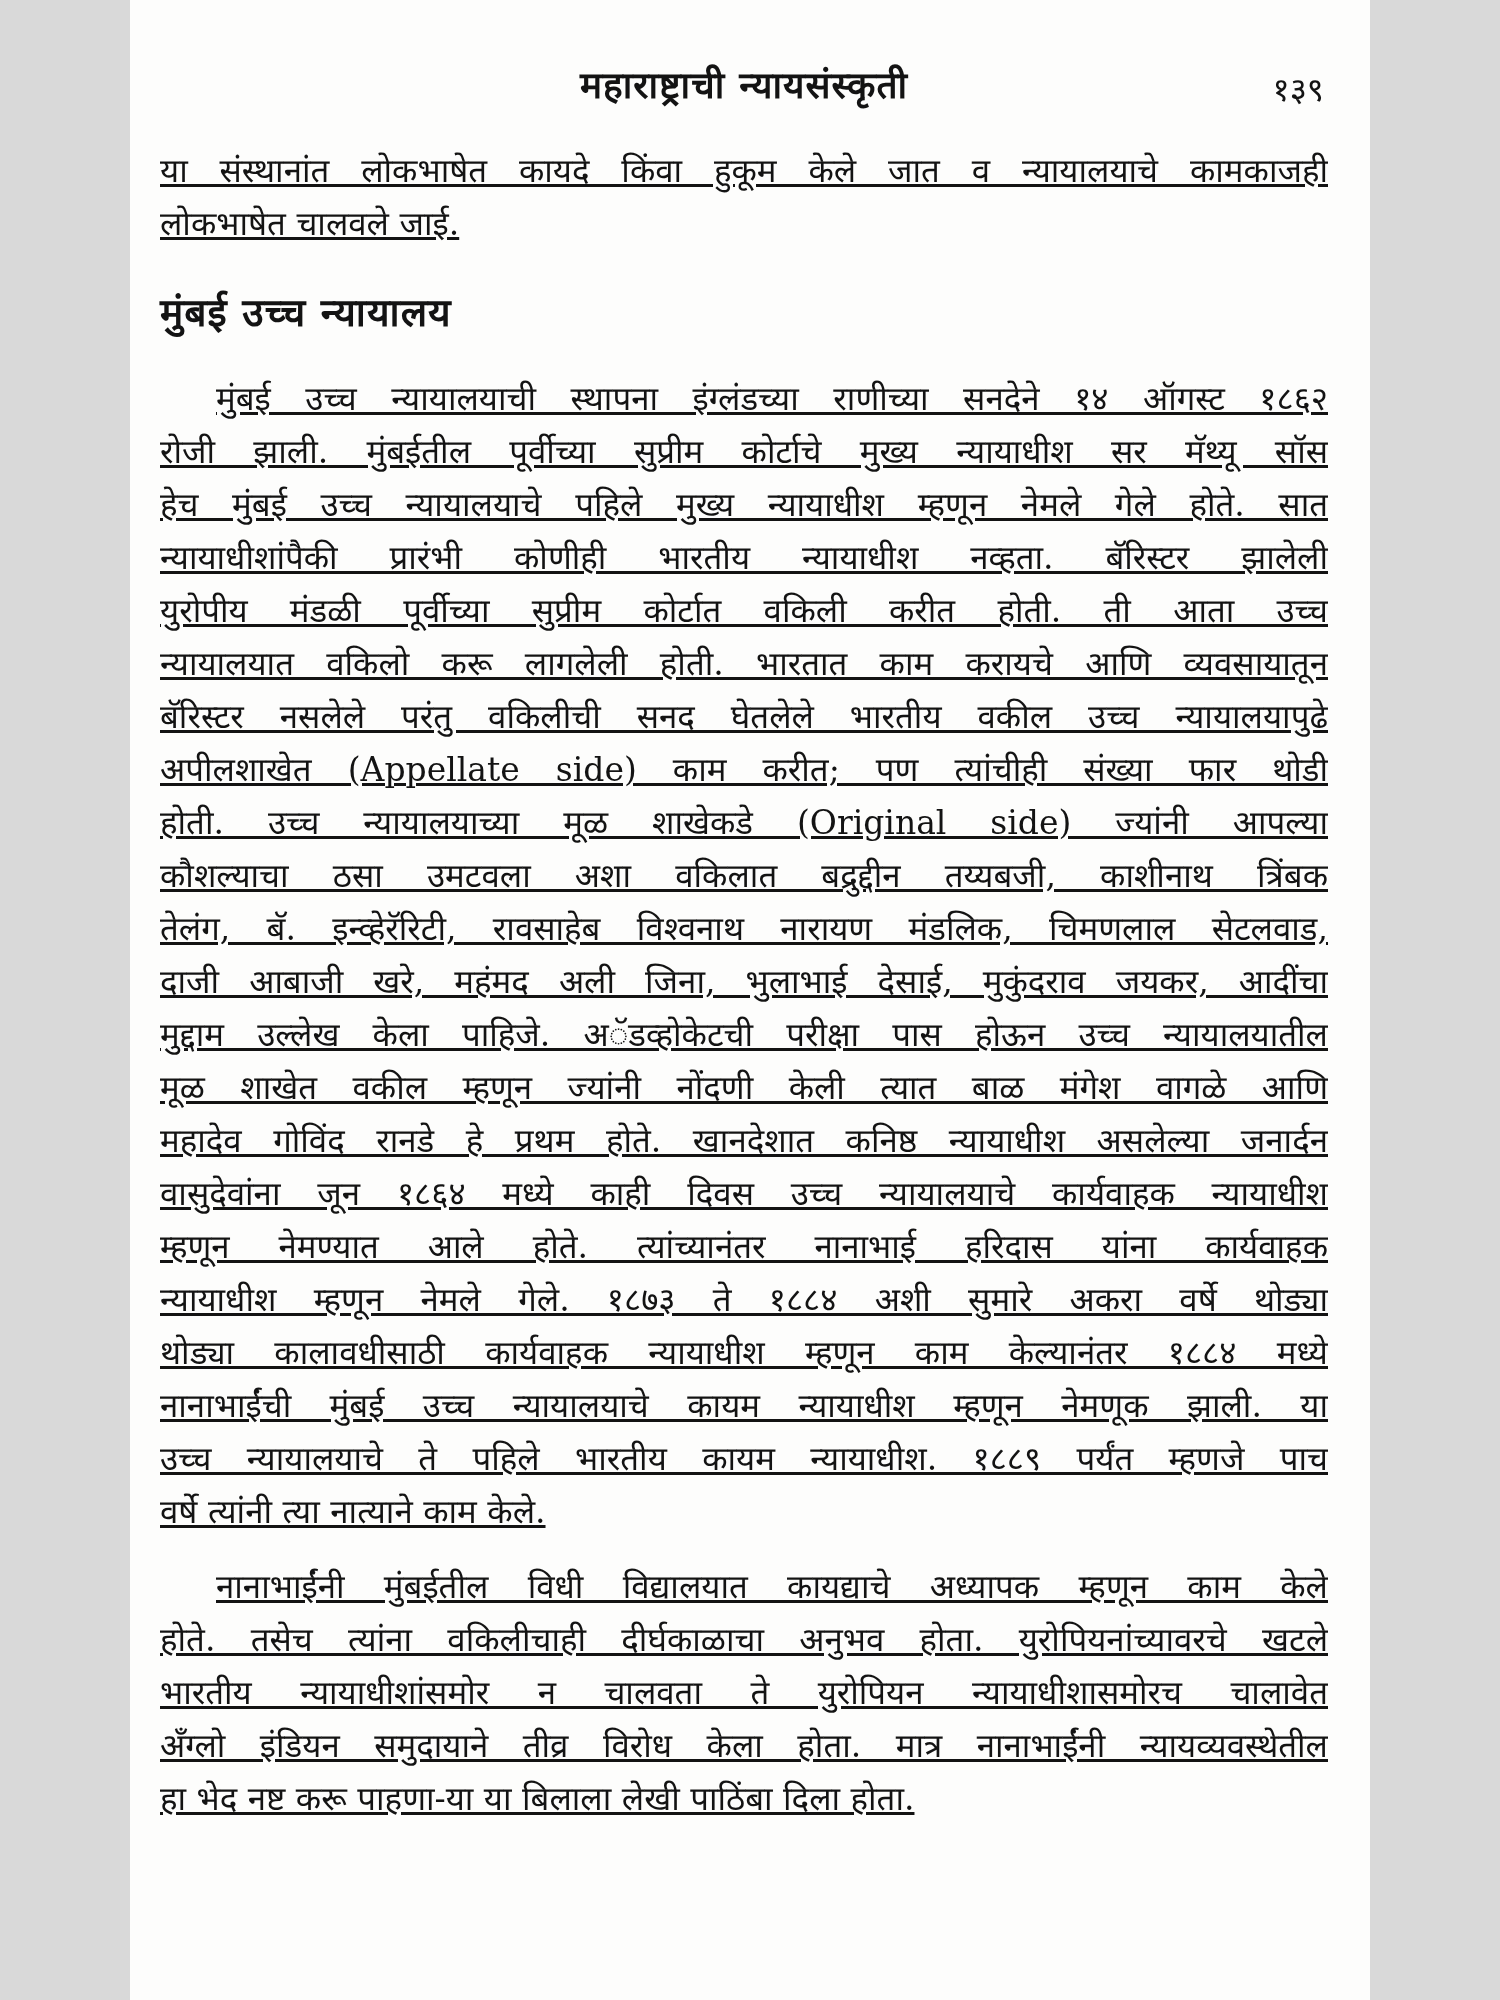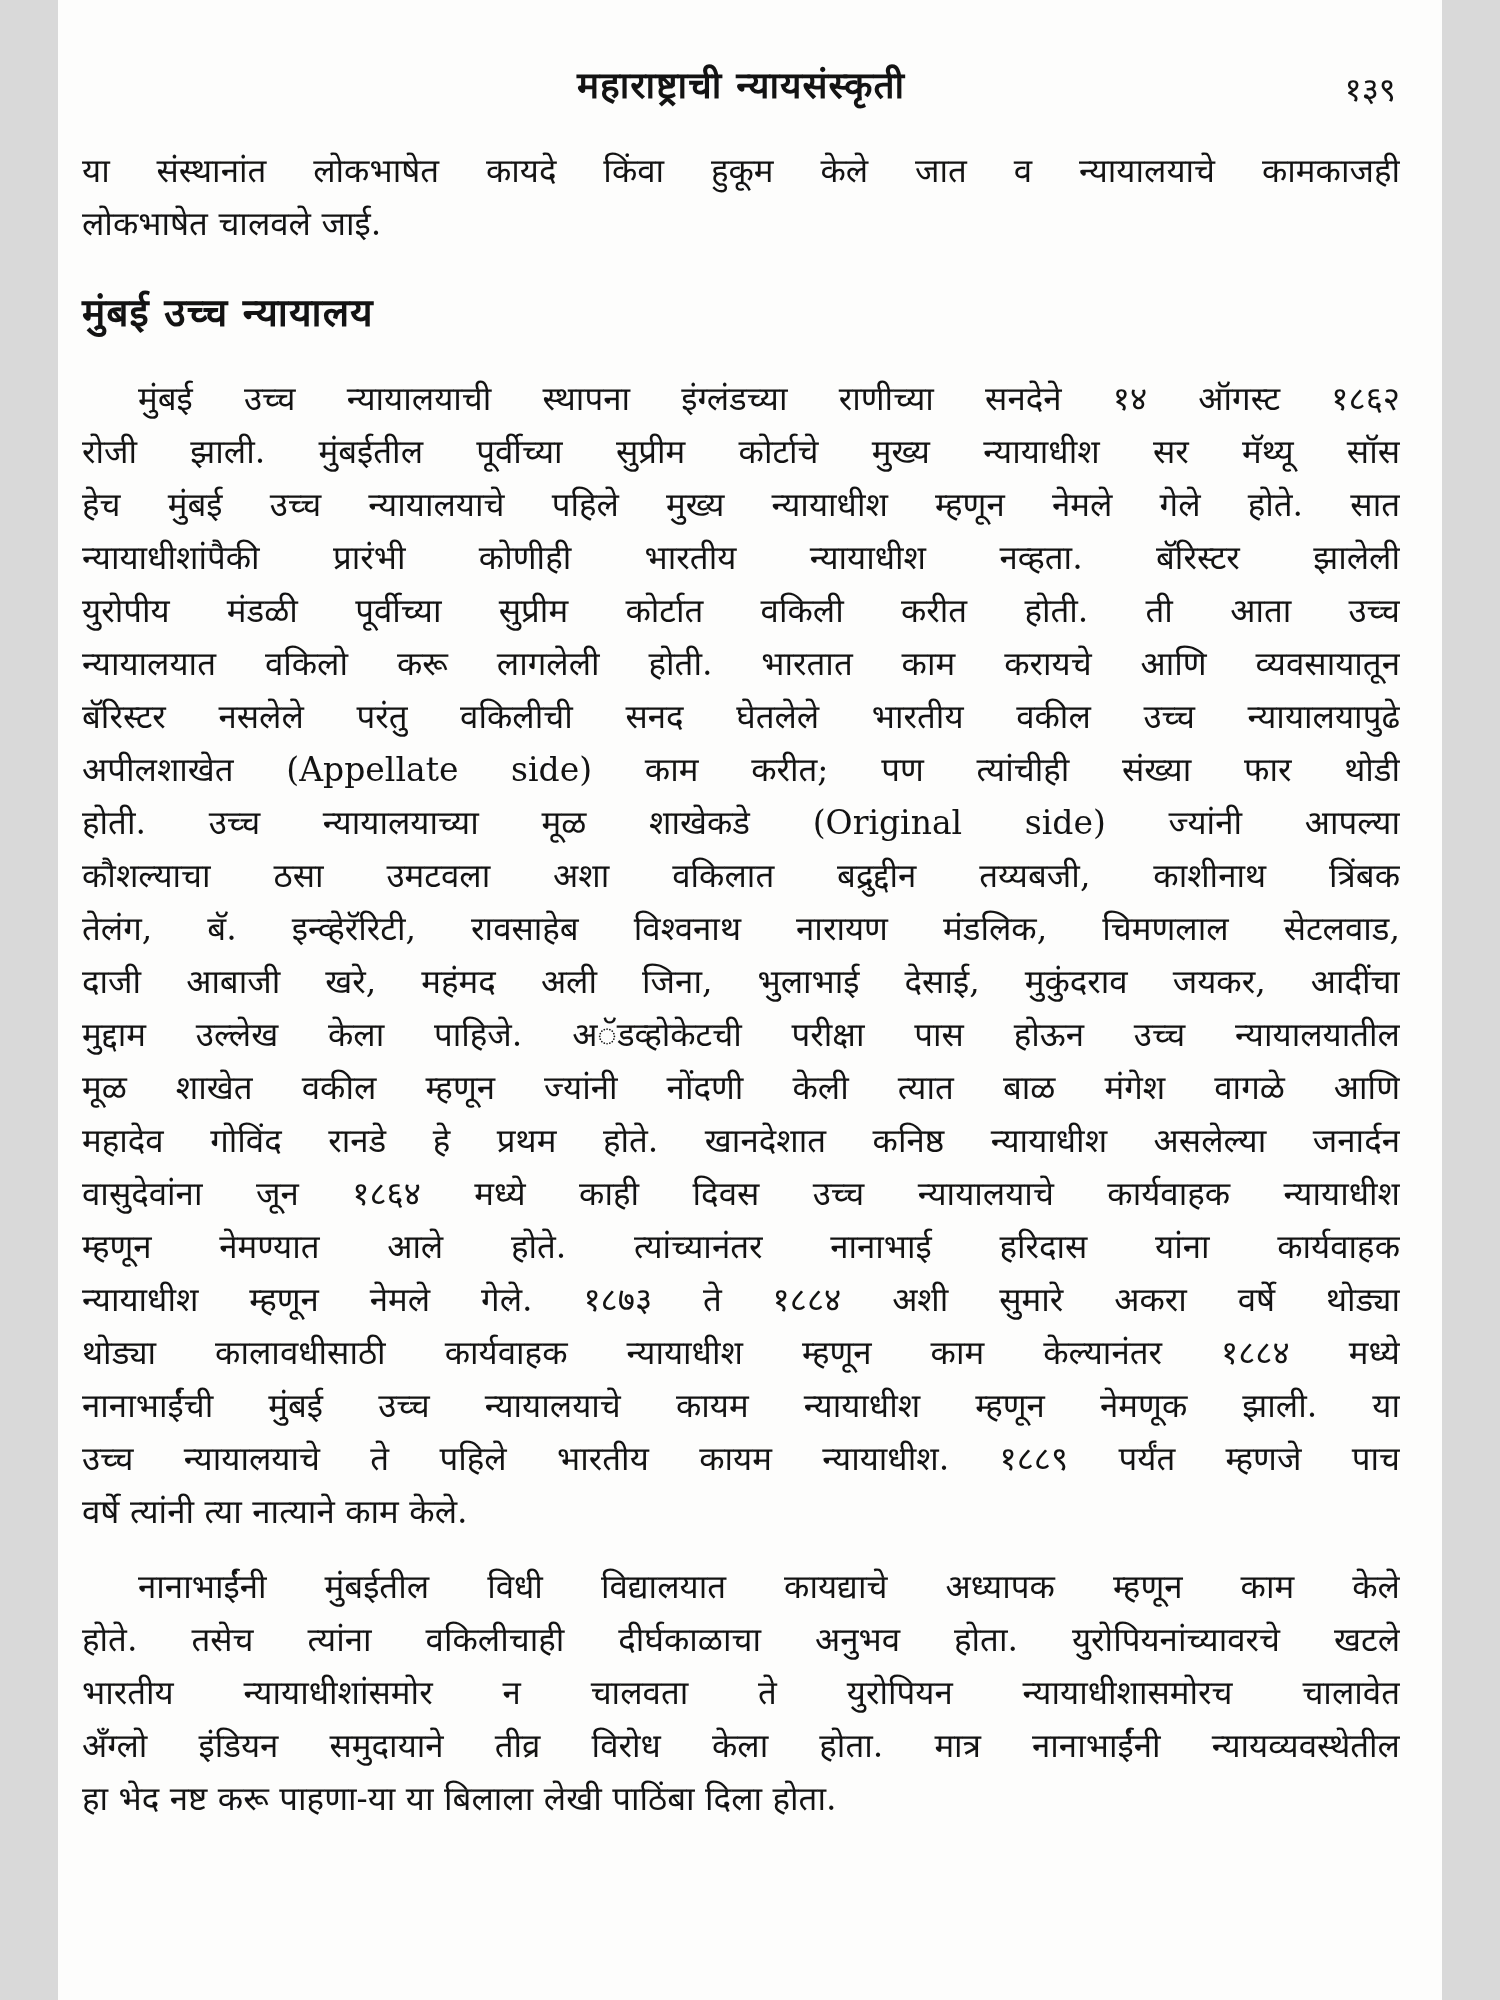--- a/index.html
+++ b/index.html
@@ -1,38 +1,38 @@
 <!DOCTYPE html>
 <html><head>
 <meta charset="utf-8">
 <style>
   html,body { margin:0; padding:0; background:#d9d9d9; }
   .page {
     position:relative;
-    width:1384px; height:2000px;
+    width:1240px; height:2000px;
     margin:0 auto;
     background:#fdfdfc;
     color:#131313;
     font-family:"DejaVu Serif","DejaVu Sans",serif;
     box-sizing:border-box;
-    padding:58px 42px 0 24px;
+    padding:58px 42px 0 30px;
     overflow:hidden;
   }
   .header { position:relative; height:66px; margin-bottom:20px; }
   .title {
     position:absolute; left:0; right:0; top:0;
     text-align:center;
     font-size:37px; font-weight:bold;
     letter-spacing:1px;
   }
   .pagenum {
     position:absolute; right:4px; top:8px;
     font-size:33px;
   }
-  .para { margin:0; }
+  .para { margin:0;text-decoration:underline; }
   .line {
     font-size:33px;
     line-height:53px;
     height:53px;
     text-align:justify;
     text-align-last:justify;
     overflow:hidden;
   }
   .line.last { text-align-last:left; }
   .line.indent { text-indent:56px; }

